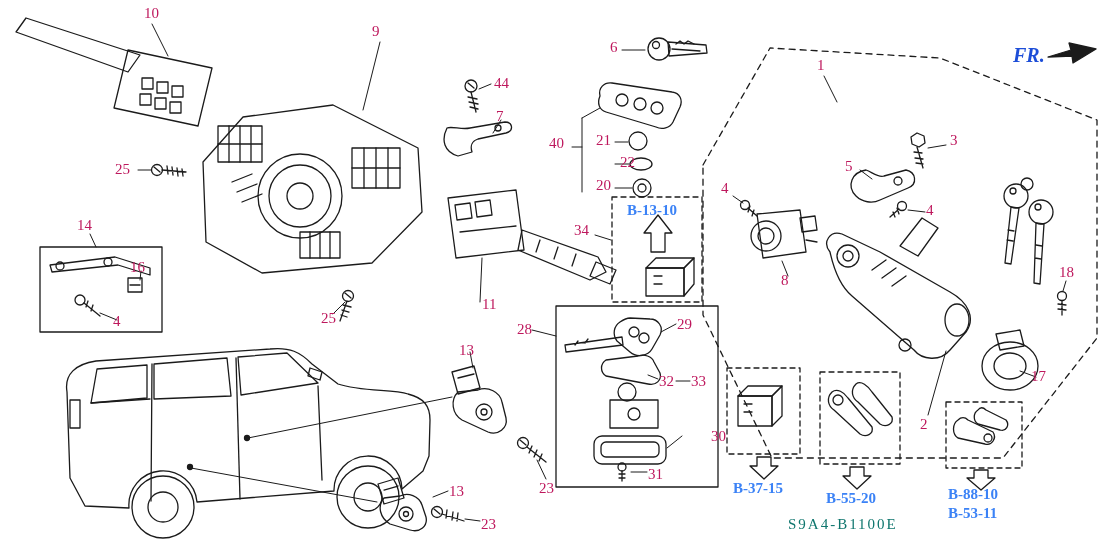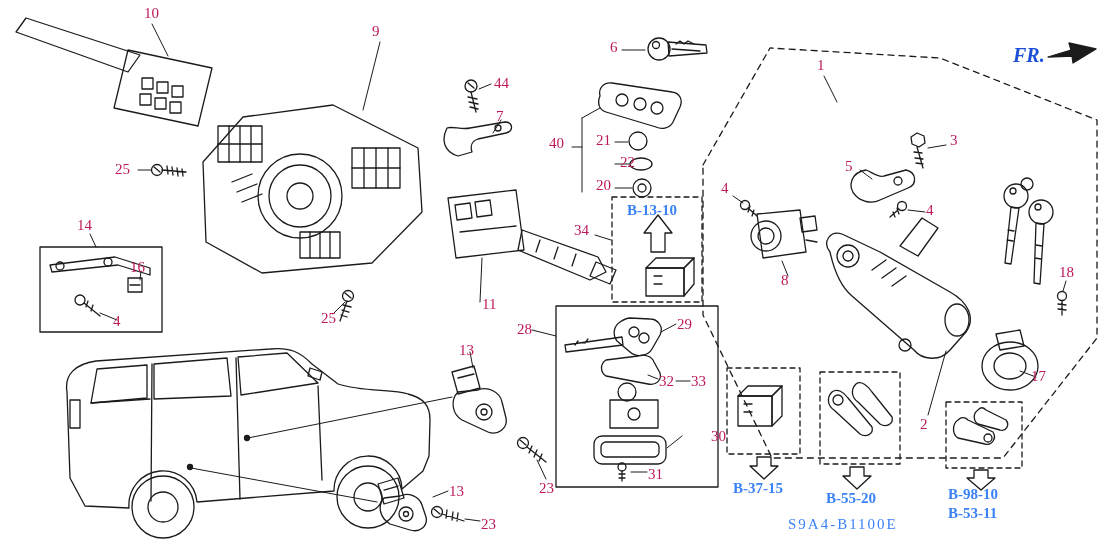--- a/index.html
+++ b/index.html
@@ -9,21 +9,21 @@
   }
   .stage svg{position:absolute;left:0;top:0;}
   .co{
     position:absolute;font-size:15px;line-height:17px;color:#be185d;
     white-space:nowrap;user-select:none;
   }
   .ref{
     position:absolute;font-size:15px;line-height:17px;font-weight:bold;
     color:#3b82f6;white-space:nowrap;
   }
-  .code{position:absolute;font-size:15px;letter-spacing:2px;color:#3b82f6;}
+  .code{position:absolute;font-size:15px;letter-spacing:2px;color:#0f766e;}
   .fr{position:absolute;font-size:20px;font-weight:bold;font-style:italic;color:#1d4ed8;}
 </style>
 </head>
 <body>
 
 <div class="stage">
 
 <svg width="1108" height="553" viewBox="0 0 1108 553" fill="none" stroke="#1b1b1b" stroke-width="1.3" stroke-linecap="round" stroke-linejoin="round">
 
   <g stroke-width="1">
@@ -344,20 +344,20 @@
   <span class="co" style="left:459px;top:342px">13</span>
   <span class="co" style="left:539px;top:480px">23</span>
   <span class="co" style="left:449px;top:483px">13</span>
   <span class="co" style="left:481px;top:516px">23</span>
 </div>
 
 <div>
   <span class="ref" style="left:627px;top:202px">B-13-10</span>
   <span class="ref" style="left:733px;top:480px">B-37-15</span>
   <span class="ref" style="left:826px;top:490px">B-55-20</span>
-  <span class="ref" style="left:948px;top:486px">B-98-10</span>
+  <span class="ref" style="left:948px;top:486px">B-88-10</span>
   <span class="ref" style="left:948px;top:505px">B-53-11</span>
 </div>
 
 <span class="code" style="left:788px;top:516px">S9A4-B1100E</span>
 <span class="fr" style="left:1013px;top:44px">FR.</span>
 
 </div>
 
 </body></html>

